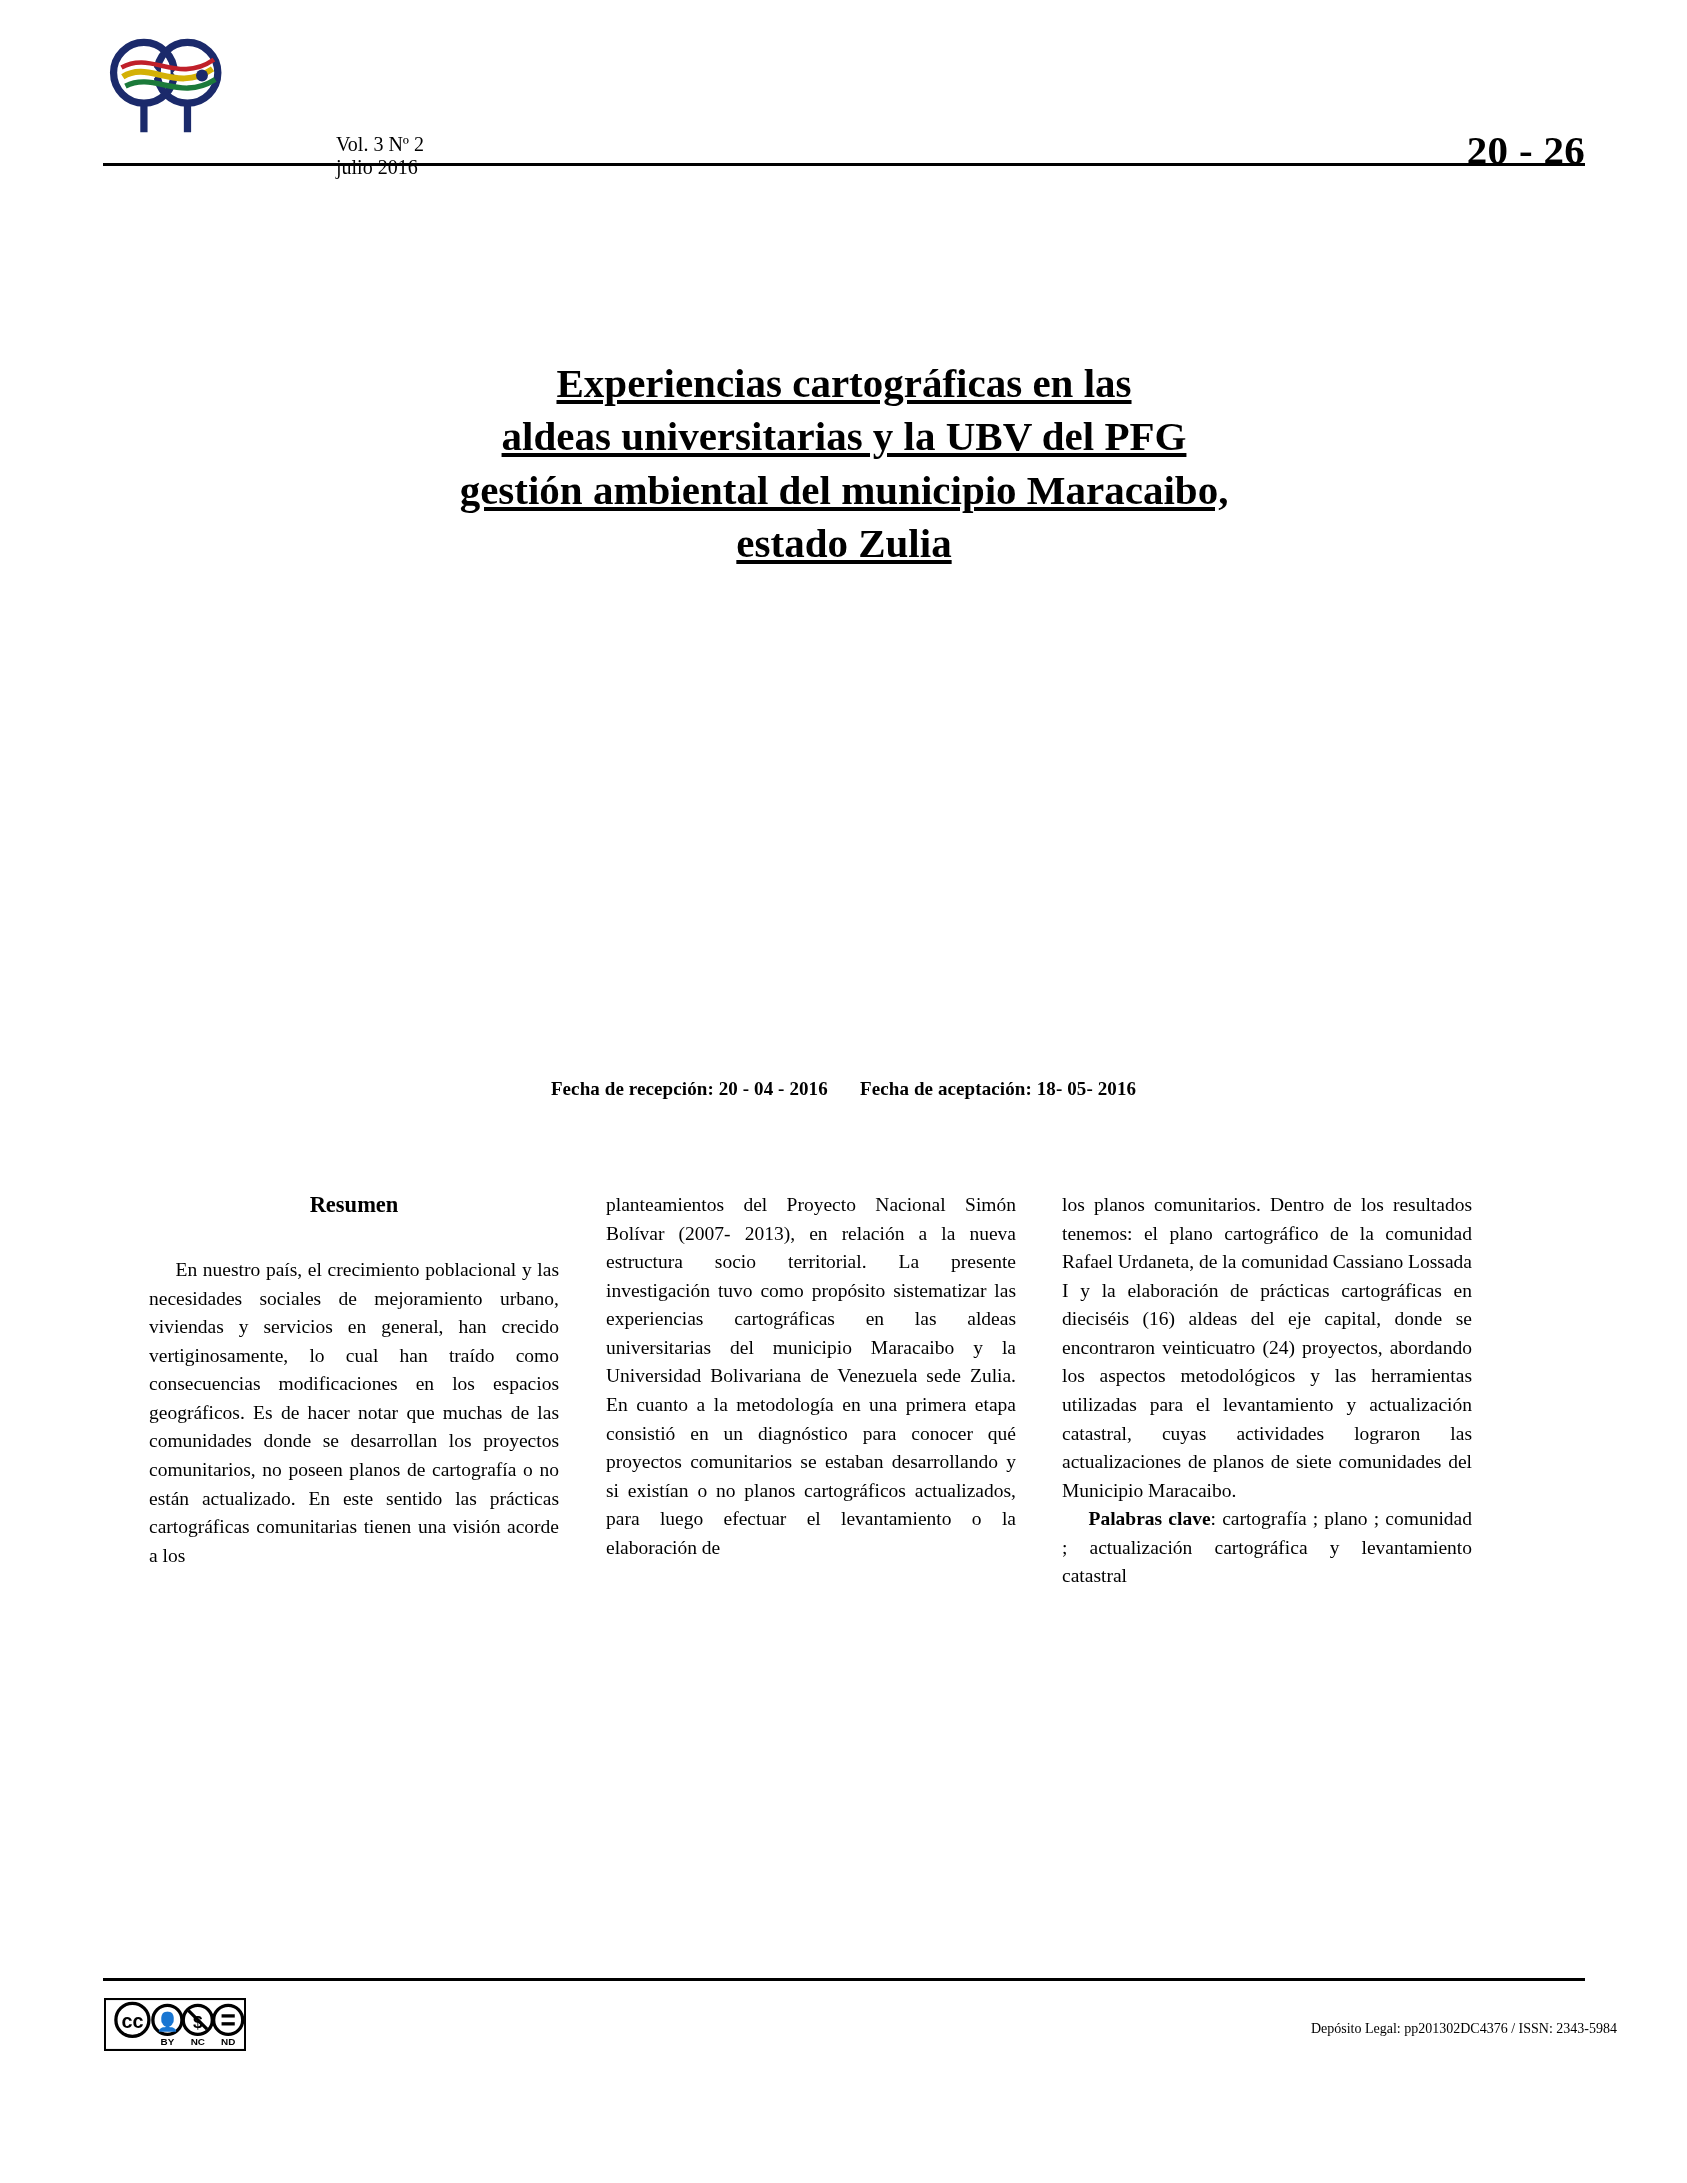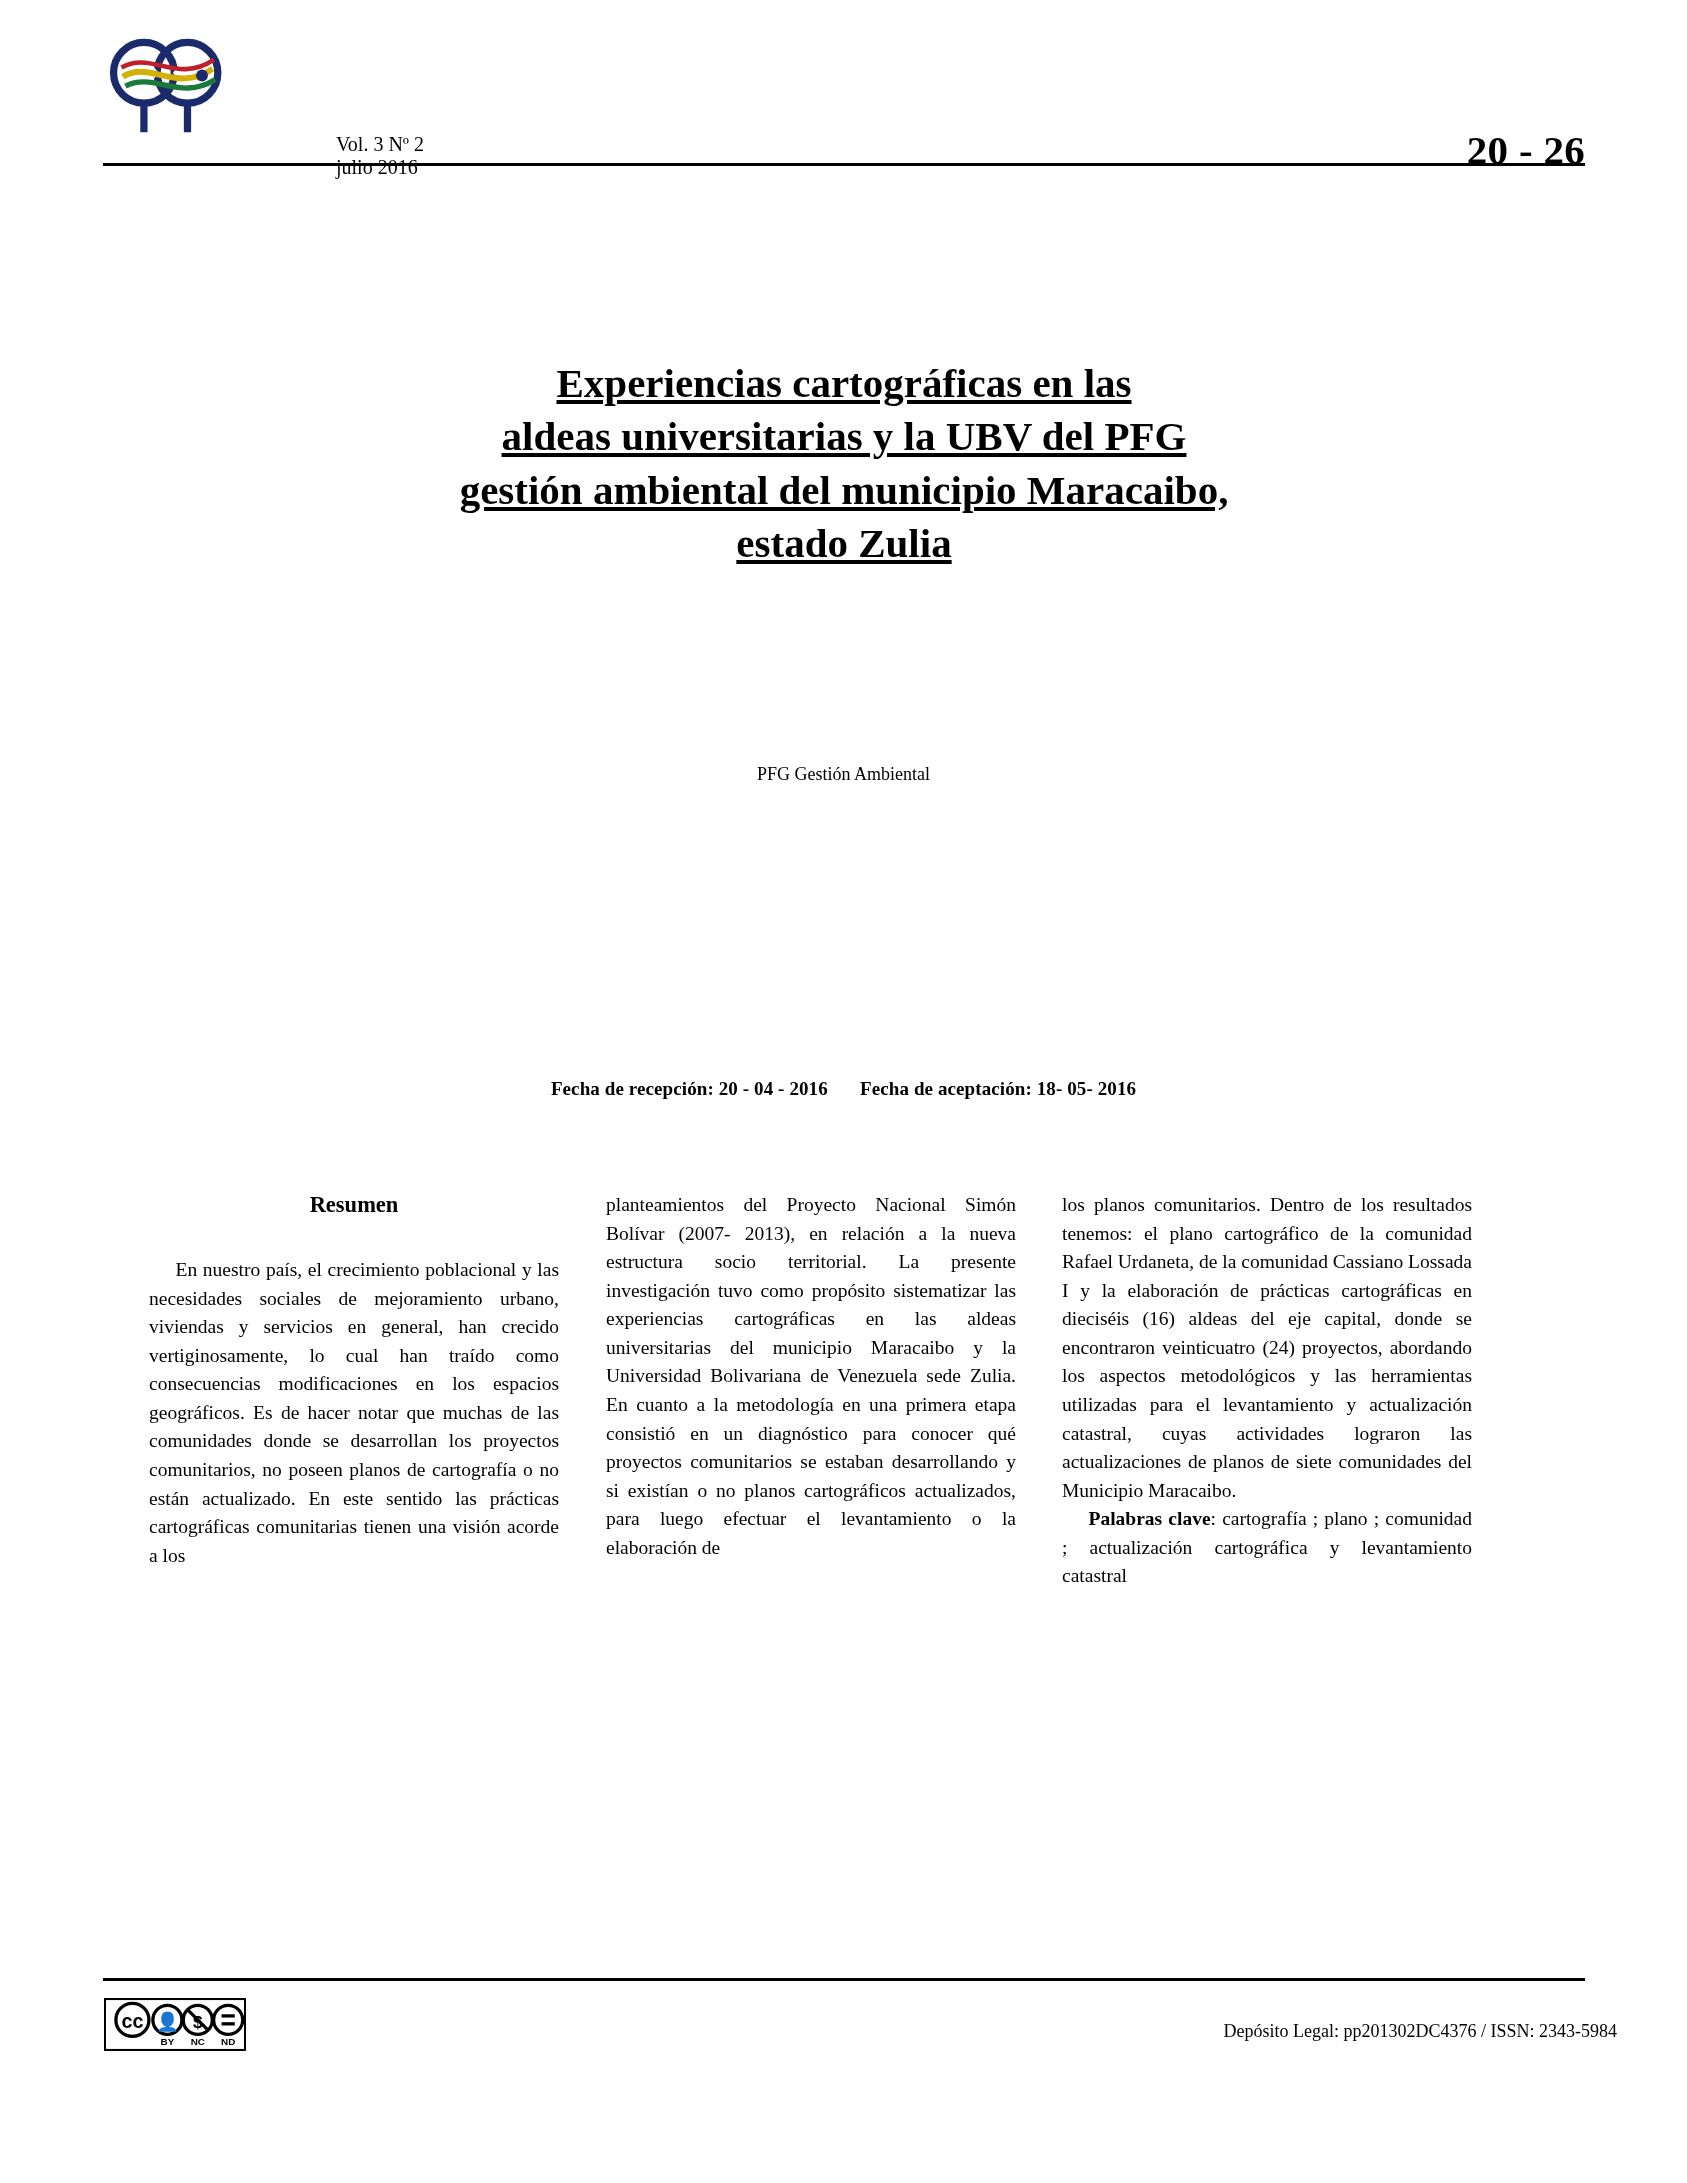--- a/index.html
+++ b/index.html
@@ -169,21 +169,21 @@
     position: absolute;
     left: 104px;
     top: 1998px;
     width: 142px;
     height: 53px;
   }
   .footer-legal {
     position: absolute;
     right: 103px;
     top: 2021px;
-    font-size: 18px;
+    font-size: 14px;
     text-align: right;
     white-space: nowrap;
   }
 </style>
 </head>
 <body>
 
 <div class="page">
 
   <div class="header">
@@ -218,21 +218,20 @@
 
   <div class="title">
     <div>Experiencias cartográficas en las</div>
     <div>aldeas universitarias y la UBV del PFG</div>
     <div>gestión ambiental del municipio Maracaibo,</div>
     <div>estado Zulia</div>
   </div>
 
 
   <div class="affiliation">
-    <div>PFG Gestión Ambiental</div>
   </div>
 
   <div class="dates">
     <span>Fecha de recepción: 20 - 04 - 2016</span>
     <span class="sep"></span>
     <span>Fecha de aceptación: 18- 05- 2016</span>
   </div>
 
   <div class="cols">
 

